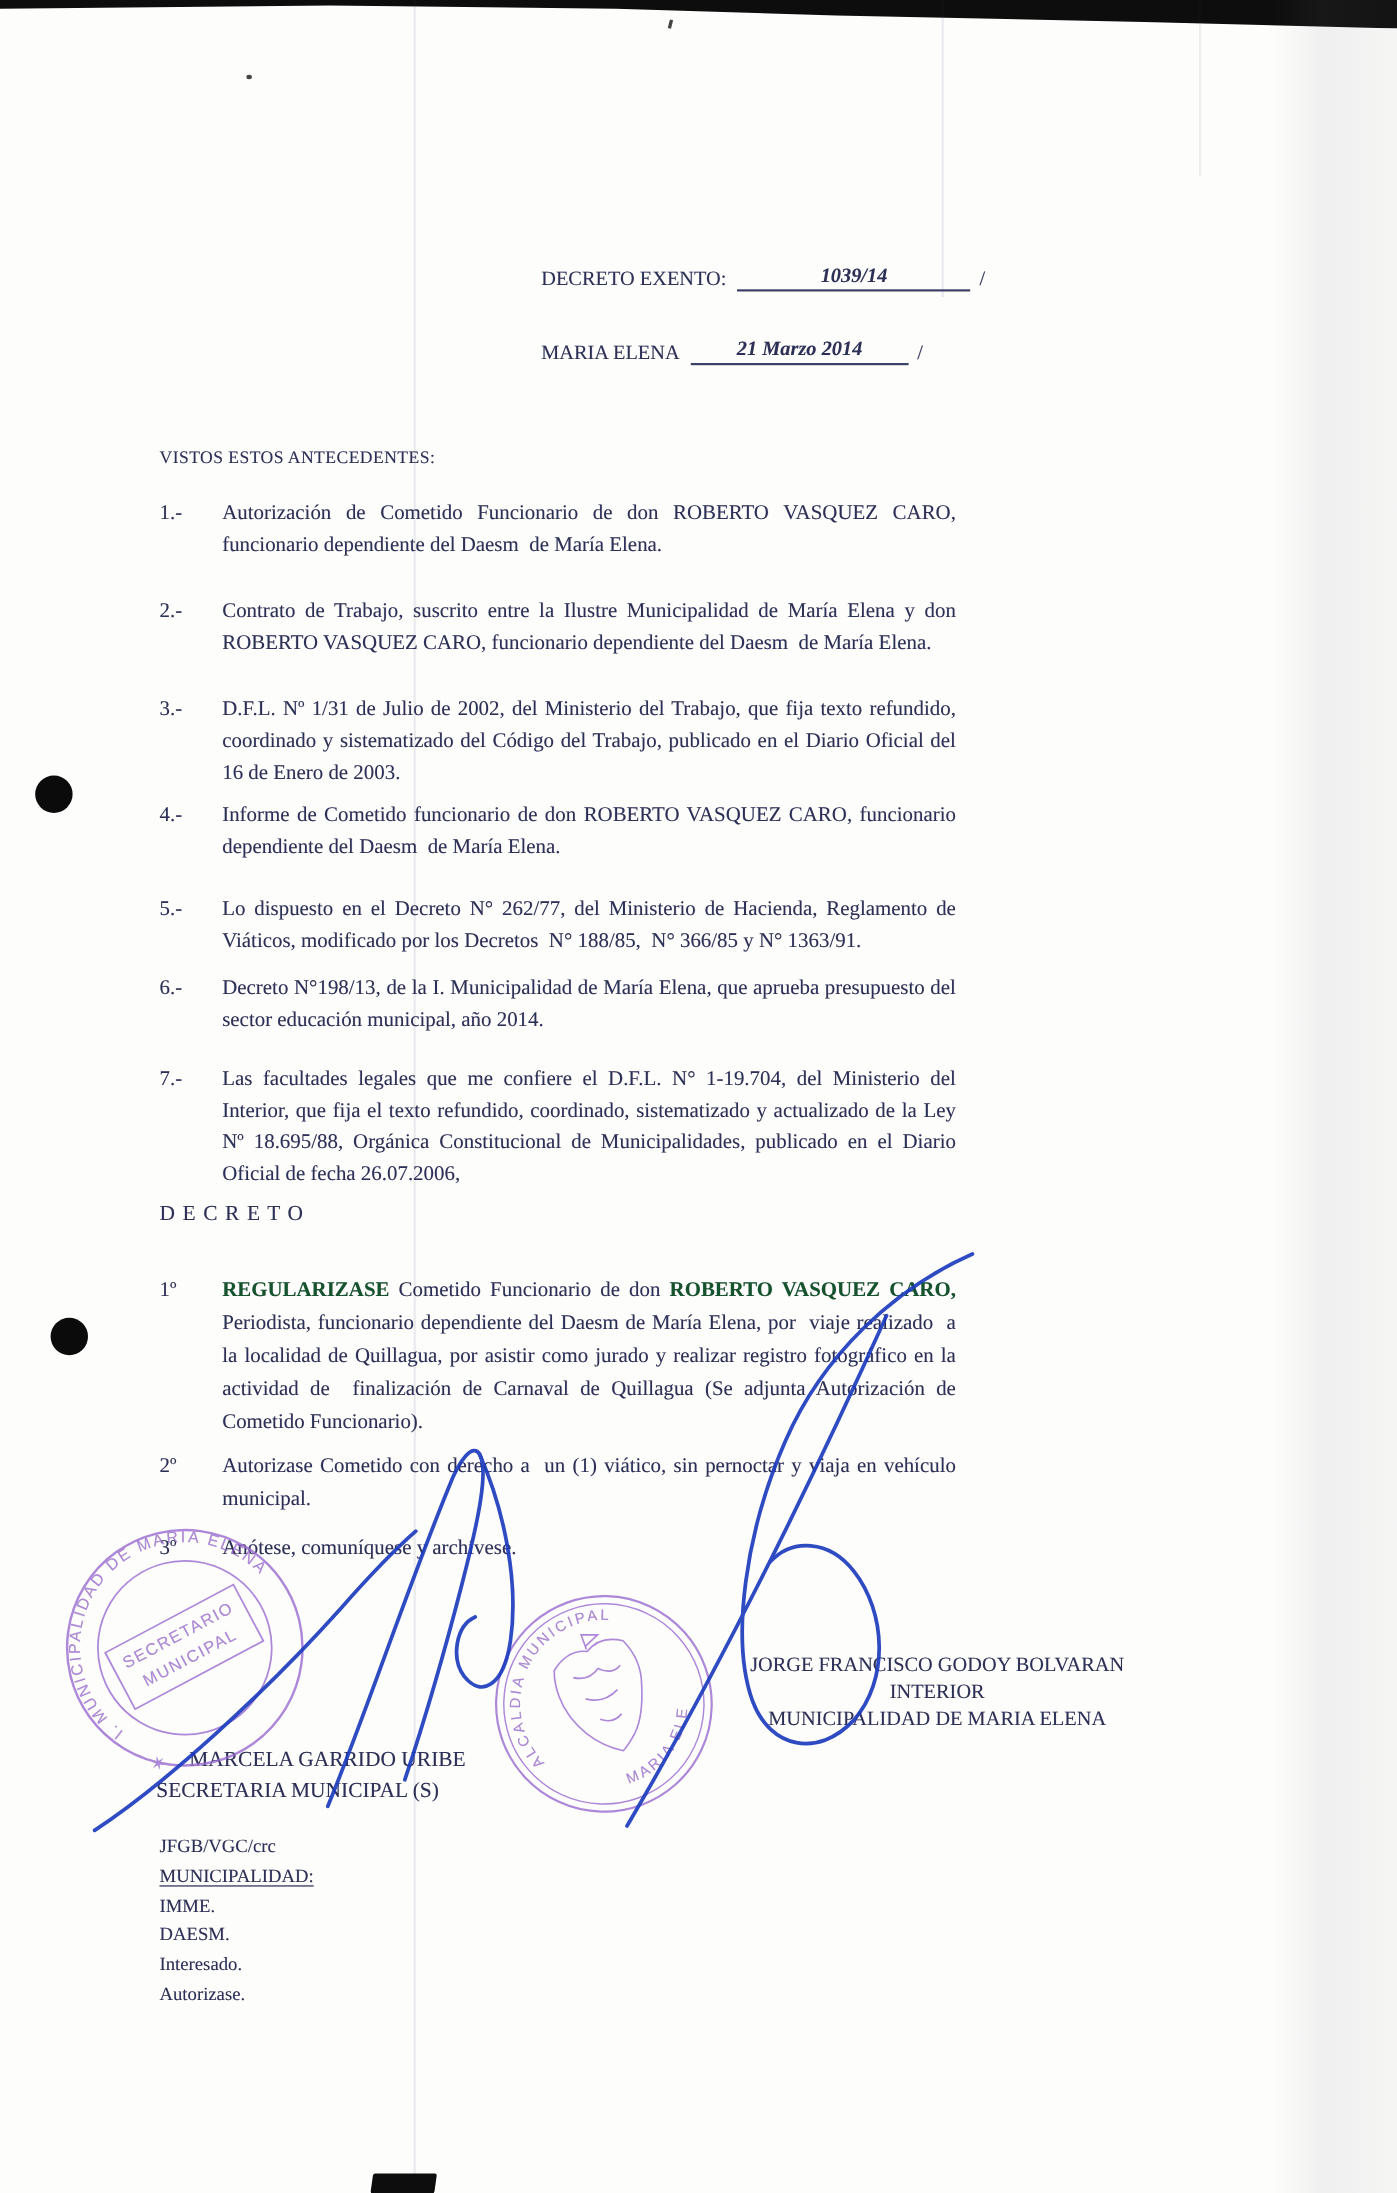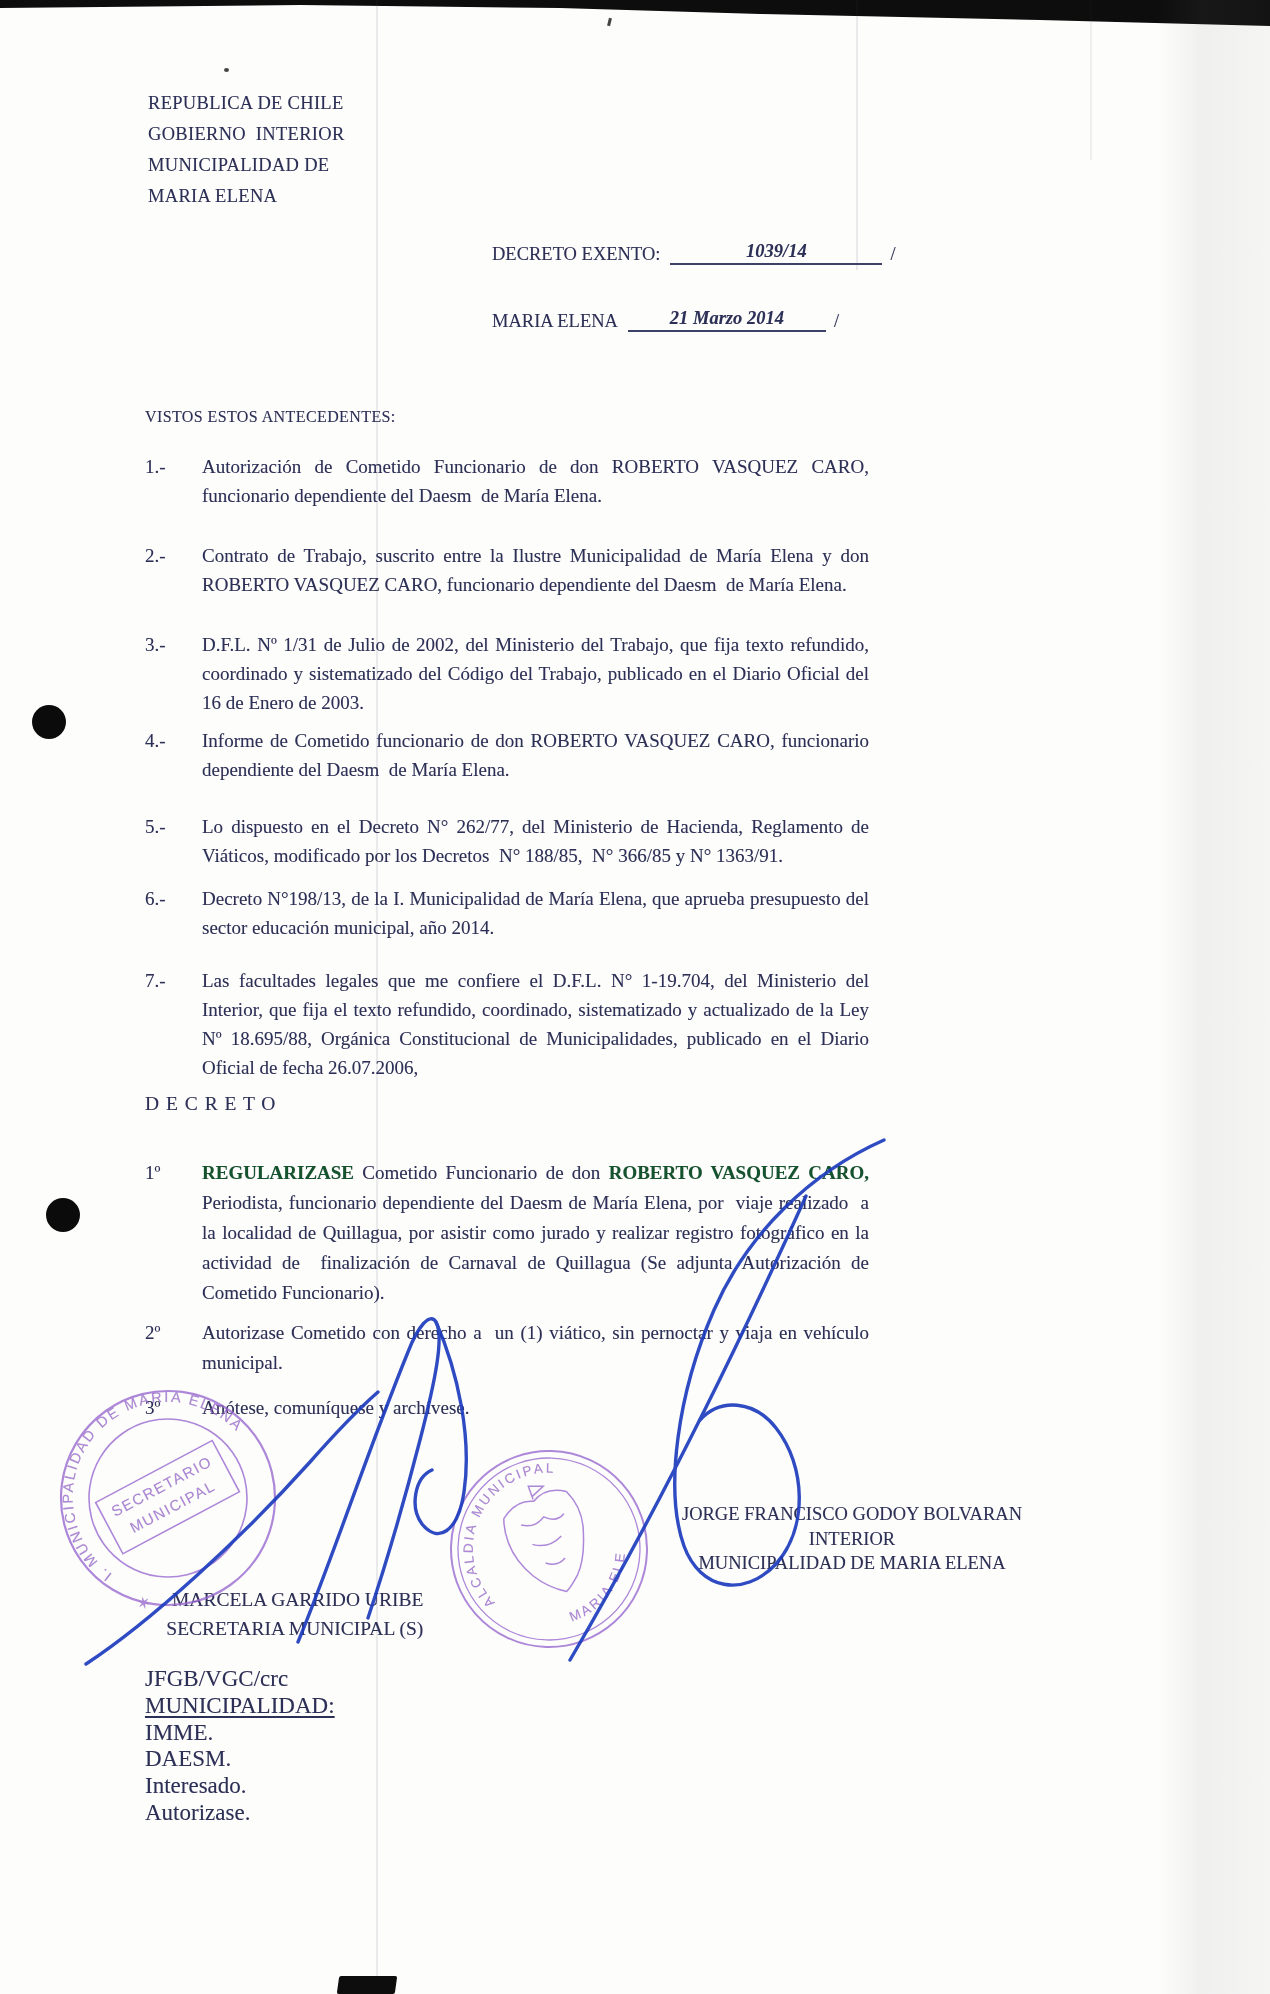--- a/index.html
+++ b/index.html
@@ -43,24 +43,24 @@
 
   .item{position:absolute;left:145px;width:724px;font-size:19px;line-height:29px;text-align:justify;}
   .item .num{position:absolute;left:0;top:0;}
   .item .body{margin-left:57px;}
   .res{line-height:30px;}
   .b{font-weight:bold;color:#14532d;}
 
   .decreto-heading{top:1093px;left:145px;font-size:19.5px;letter-spacing:1px;}
 
   .sig-right{top:1502px;left:612px;width:480px;text-align:center;font-size:18.5px;line-height:24.5px;}
-  .sig-left{top:1585px;left:142px;font-size:19.5px;line-height:29px;text-align:right;}
+  .sig-left{top:1585px;left:142px;font-size:19.5px;line-height:29px;}
   .sig-left .l1{padding-left:30px;}
 
-  .footer{top:1666px;left:145px;font-size:23px;line-height:26.8px;}
+  .footer{top:1666px;left:145px;font-size:17px;line-height:26.8px;}
   .footer .dist{text-decoration:underline;text-underline-offset:3px;}
 
   svg.overlay{position:absolute;left:0;top:0;pointer-events:none;}
   .stamp-txt{font-family:"Liberation Sans", sans-serif;}
 </style>
 </head>
 <body>
 
 <div class="page ink">
 
@@ -68,26 +68,20 @@
   <div class="fold fold-a"></div>
   <div class="fold fold-b"></div>
   <div class="fold fold-c"></div>
   <div class="scan-right"></div>
   <div class="dot" style="left:32px;top:705px;"></div>
   <div class="dot" style="left:46px;top:1198px;"></div>
   <div class="speck" style="left:224px;top:68px;width:5px;height:4px;border-radius:50%;"></div>
   <div class="speck" style="left:608px;top:18px;width:3px;height:8px;transform:rotate(14deg);"></div>
   <div class="scan-bottom"></div>
 
-  <div class="abs letterhead">
-    <div>REPUBLICA DE CHILE</div>
-    <div>GOBIERNO&nbsp; INTERIOR</div>
-    <div>MUNICIPALIDAD DE</div>
-    <div>MARIA ELENA</div>
-  </div>
 
   <div class="abs field-row row-decree">
     <span>DECRETO EXENTO:</span><span class="uline num">1039/14</span><span class="slash">/</span>
   </div>
 
   <div class="abs field-row row-date">
     <span>MARIA ELENA</span><span class="uline date">21 Marzo 2014</span><span class="slash">/</span>
   </div>
 
   <div class="abs vistos-heading">VISTOS ESTOS ANTECEDENTES:</div>

